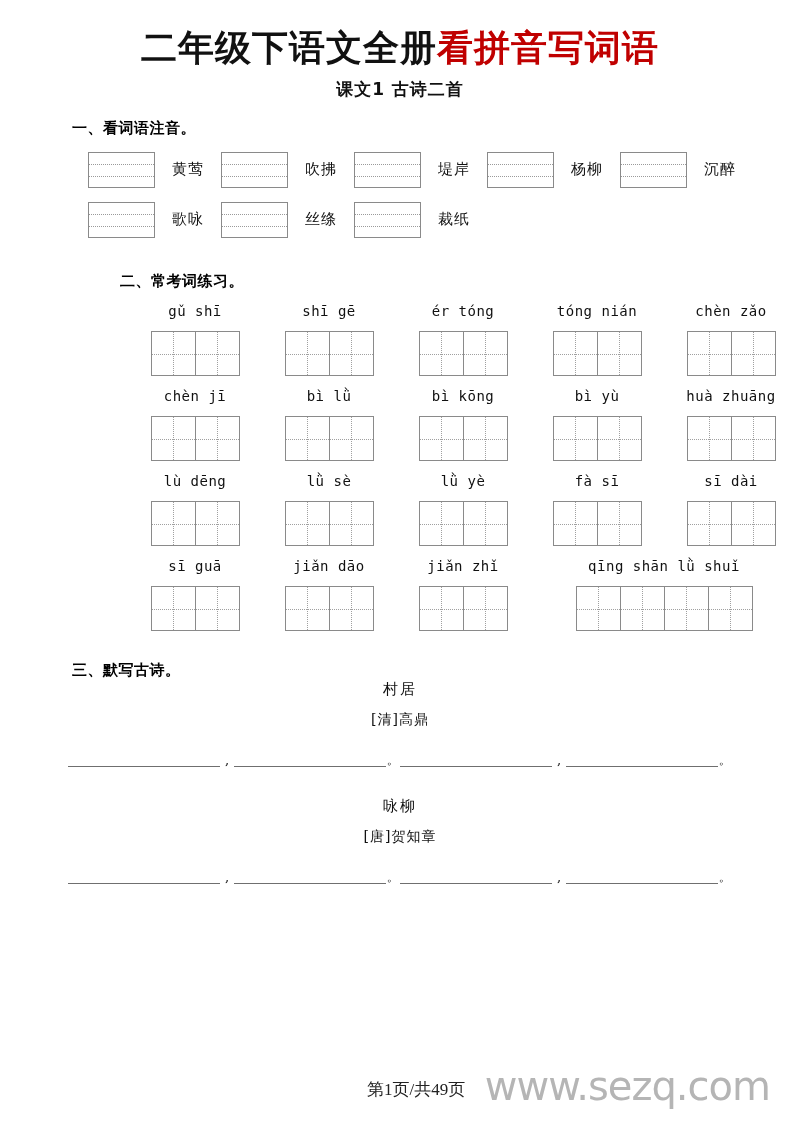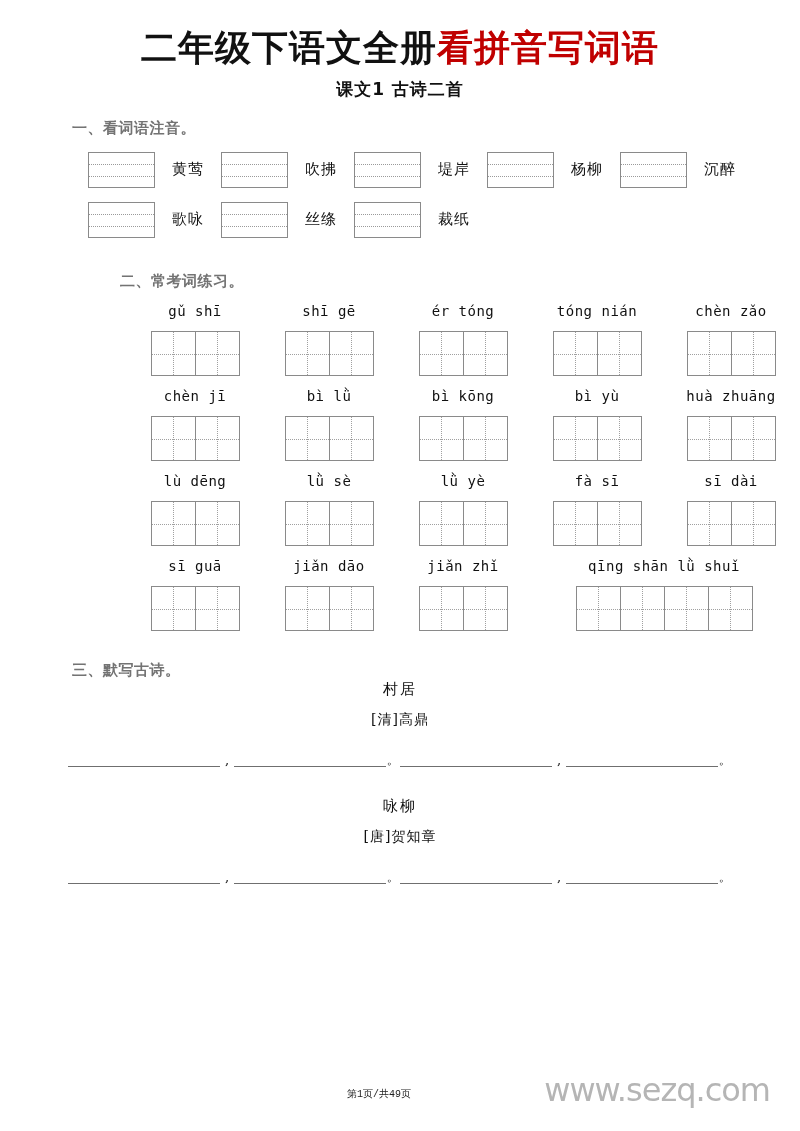--- a/index.html
+++ b/index.html
@@ -48,21 +48,21 @@
     color: #111111;
     margin-top: 9px;
     letter-spacing: 1px;
   }
 
   
   .section-heading {
     font-family: "DejaVu Sans", "Liberation Sans", sans-serif;
     font-size: 15px;
     font-weight: bold;
-    color: #737373;
+    color: #000000;
     margin-left: 72px;
     letter-spacing: 0.5px;
   }
 
   
   .sec1 { margin-top: 18px; }
   .note-row {
     display: flex;
     margin-left: 88px;
     margin-top: 14px;
@@ -183,33 +183,33 @@
     color: #111;
     width: 14px;
     text-align: center;
     line-height: 1;
     padding-bottom: 1px;
   }
 
   
   .footer {
     position: absolute;
-    left: 347px;
+    left: 367px;
     bottom: 30px;
-    font-family: Liberation Mono, monospace;
-    font-size: 10px;
+    font-family: Liberation Serif, serif;
+    font-size: 17px;
     color: #222;
     letter-spacing: 0;
   }
   .watermark {
     position: absolute;
     right: 30px;
     bottom: 22px;
     font-family: "DejaVu Sans", "Liberation Sans", sans-serif;
-    font-size: 32px;
+    font-size: 40px;
     color: #b5b5b5;
     letter-spacing: -1px;
     user-select: none;
   }
 </style>
 </head>
 <body>
 
 <div class="page">
 

